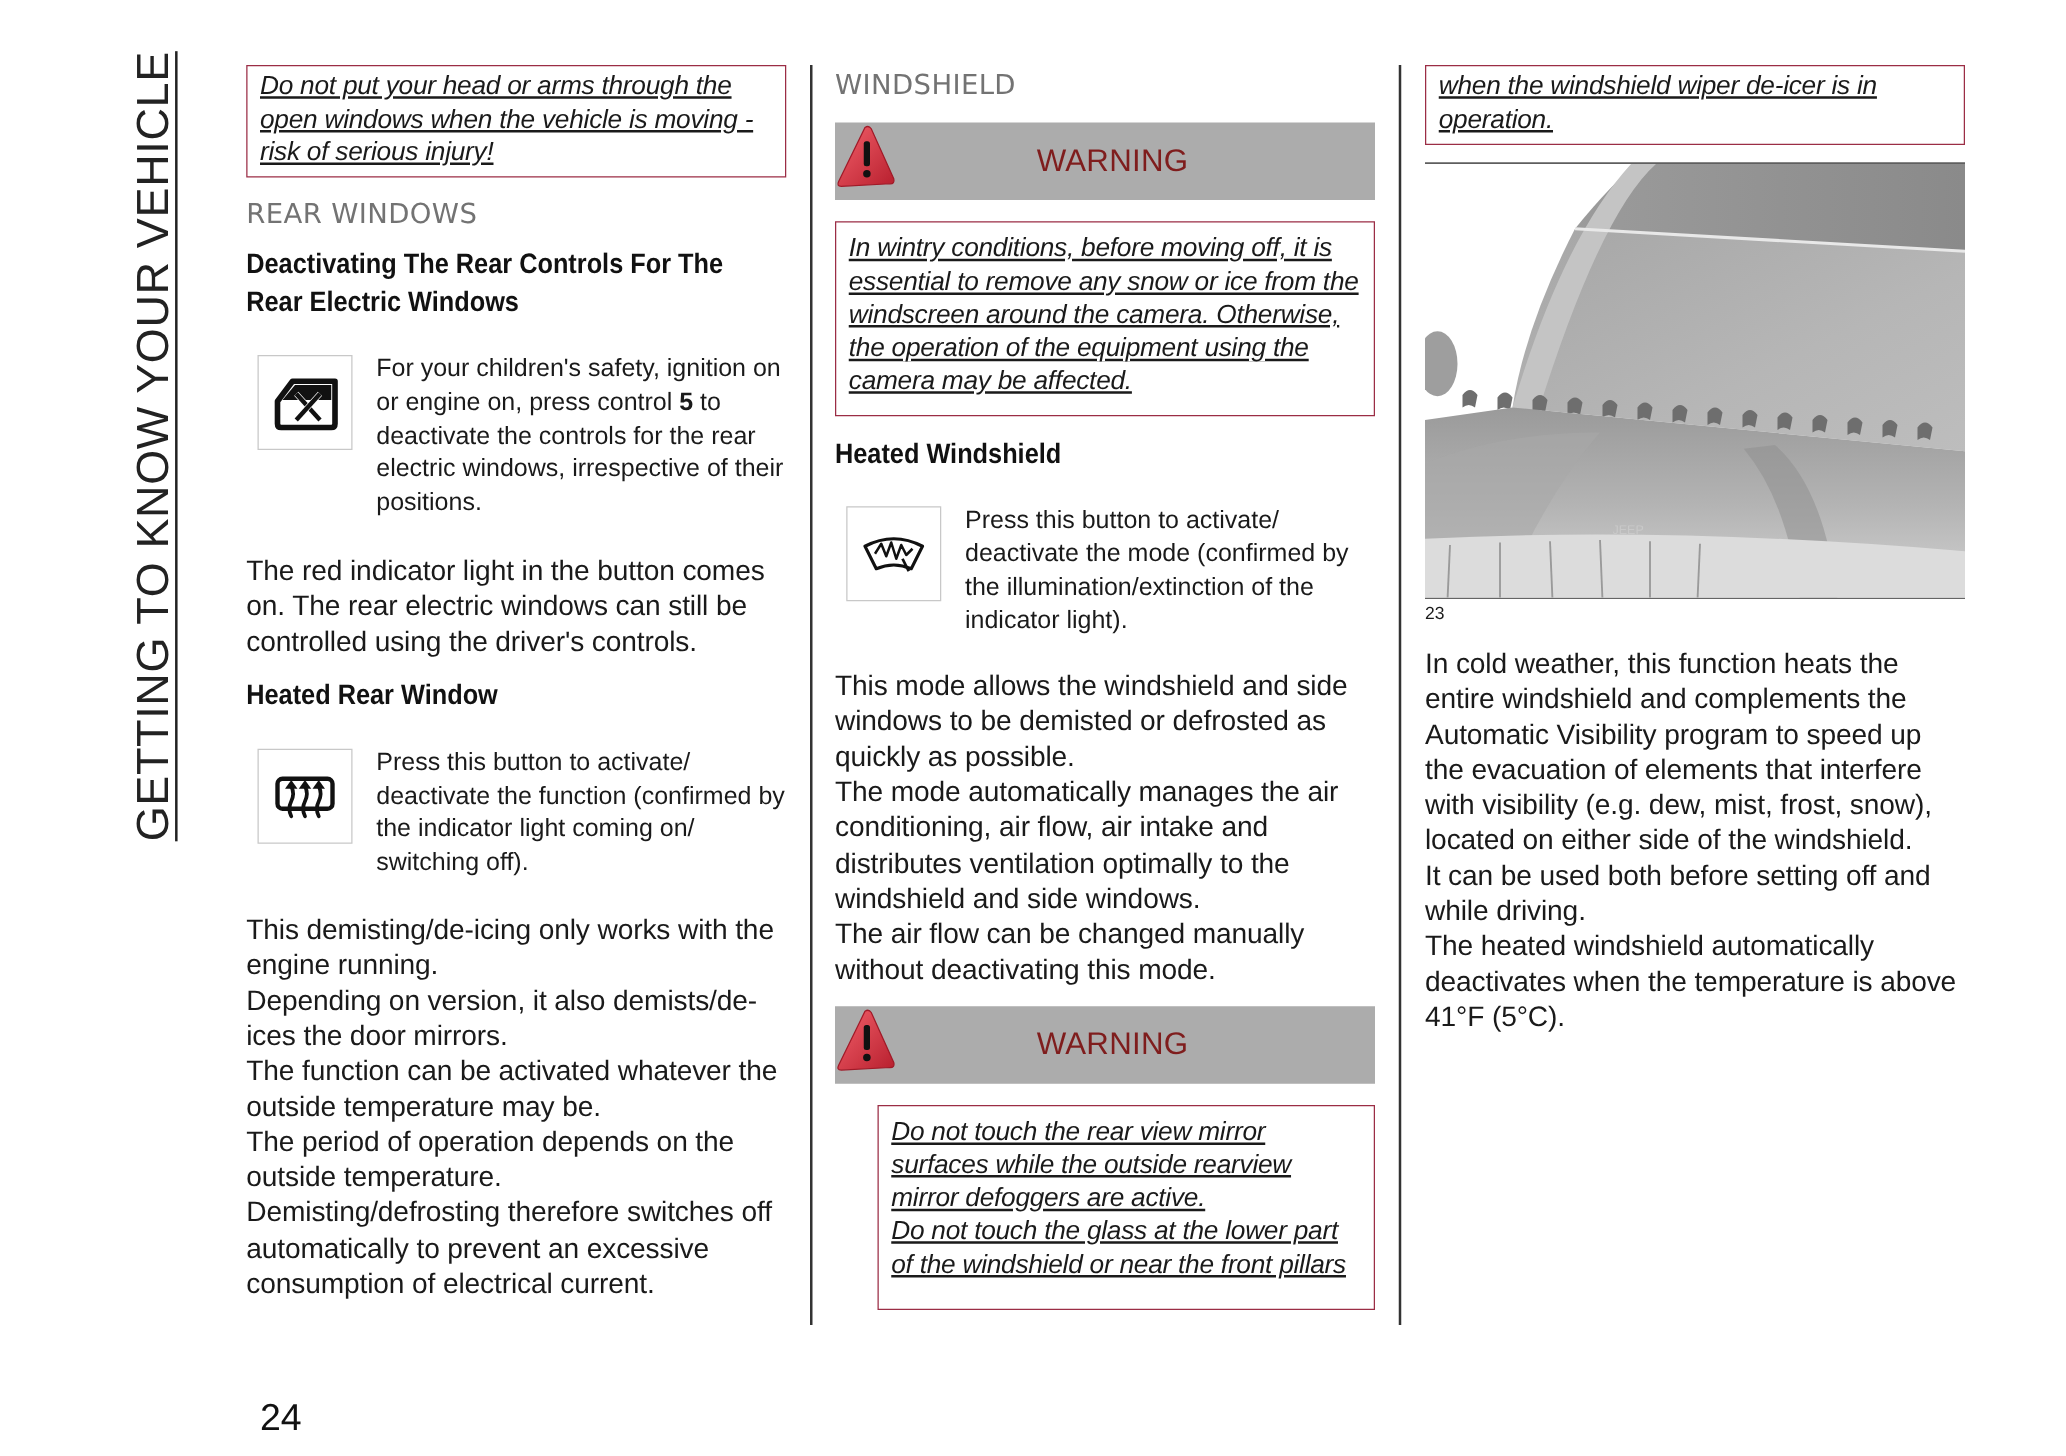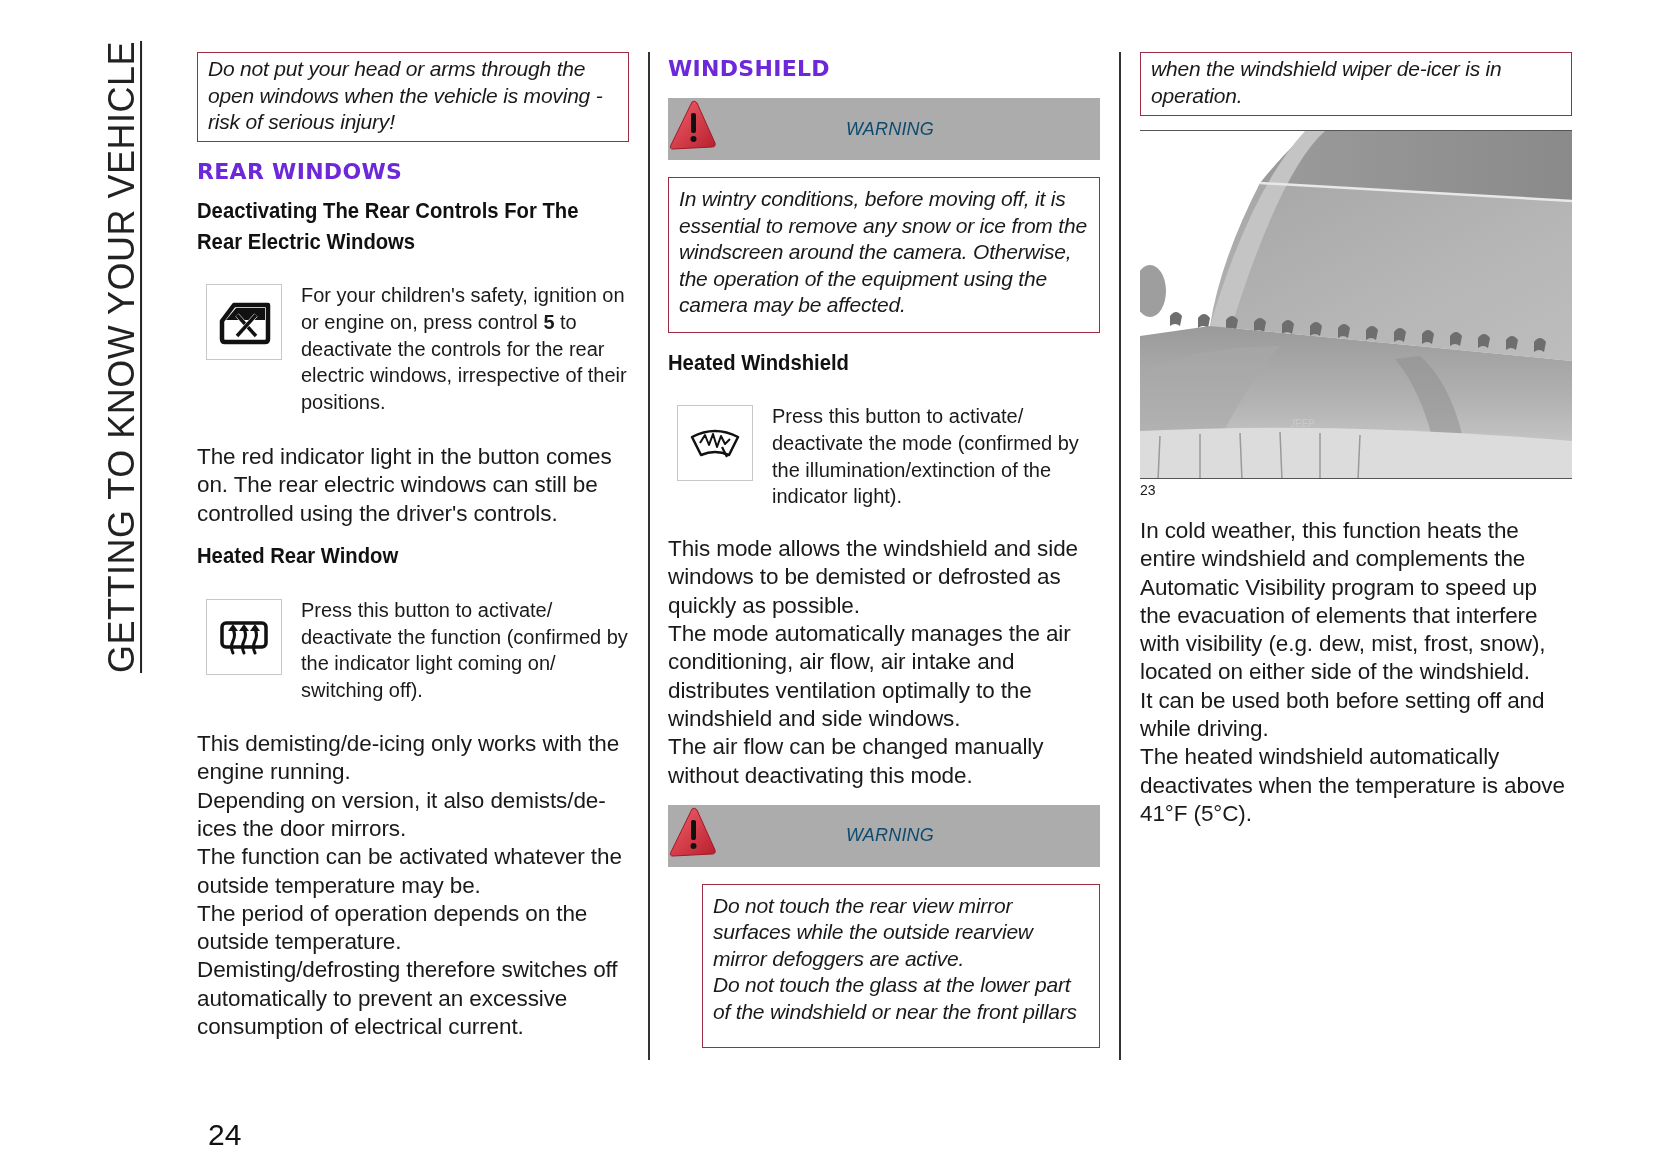--- a/index.html
+++ b/index.html
@@ -37,28 +37,28 @@
   .caution-box {
     border: 1.5px solid #9b2d45;
     padding: 3px 10px 6px 10px;
     font-style: italic;
     font-size: 21px;
     line-height: 26.5px;
     color: #1a1a1a;
     font-family: "Liberation Sans", sans-serif;
     letter-spacing: -0.2px;
   }
-  .caution-box p { margin: 0; }
+  .caution-box p { margin: 0; text-decoration: underline; }
 
   .section-title {
     font-family: "DejaVu Sans", sans-serif;
-    font-weight: 700;
+    font-weight: 400;
     font-size: 22px;
     letter-spacing: 0.3px;
-    color: #6d28d9;
+    color: #737373;
   }
   .sub-title {
     font-family: "Liberation Sans", sans-serif;
     font-weight: bold;
     font-size: 22.5px;
     line-height: 31px;
     color: #111;
     transform: scaleX(0.9);
     transform-origin: left;
     width: 111%;
@@ -87,23 +87,22 @@
     position: relative;
     height: 62px;
     background: #acacac;
     display: flex; align-items: center; justify-content: center;
   }
   .warning-bar .tri {
     position: absolute; left: 0; top: 1px;
     width: 50px; height: 52px;
   }
   .warning-bar .wlabel {
-    color: #0c4a6e;
-    font-style: italic;
-    font-size: 18px;
+    color: #7f1d1d;
+    font-size: 25px;
     letter-spacing: 0.2px;
     padding-left: 12px;
   }
 
   .figure {
     position: relative;
     border-top: 1.5px solid #555;
     border-bottom: 1.5px solid #555;
     height: 349px;
     overflow: hidden;

